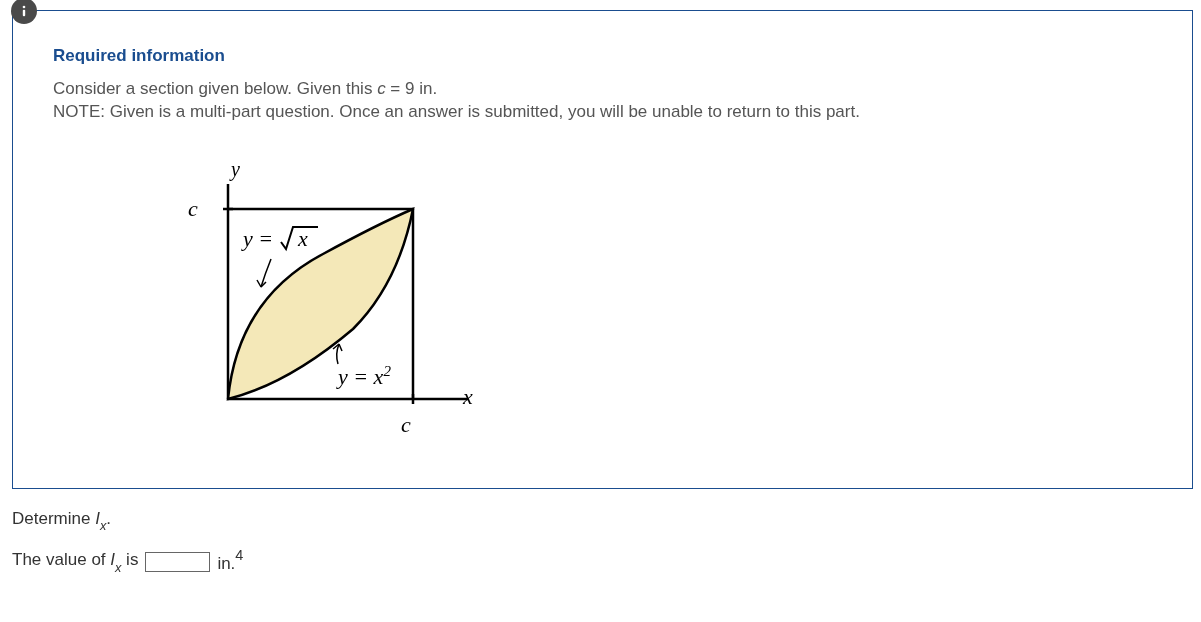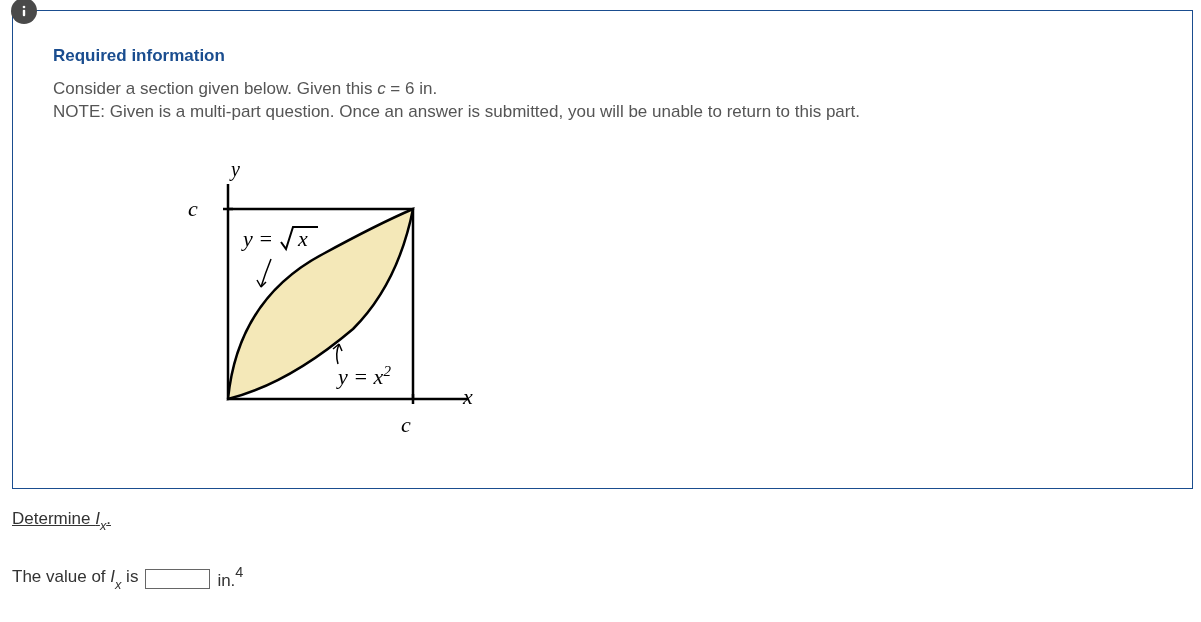--- a/index.html
+++ b/index.html
@@ -53,22 +53,21 @@
     .description .italic {
       font-style: italic;
     }
     .diagram-wrap {
       margin-left: 70px;
       margin-bottom: 10px;
     }
     .prompt-line {
       color: #333;
       font-size: 17px;
-      margin: 0 12px 35px 12px;
-      text-decoration: underline;
+      margin: 0 12px 18px 12px;
     }
     .answer-line {
       color: #333;
       font-size: 17px;
       margin: 0 12px;
       display: flex;
       align-items: center;
       gap: 4px;
     }
     .italic {
@@ -108,21 +107,21 @@
   <div class="alert-badge">
     <svg viewBox="0 0 24 24" fill="white">
       <circle cx="12" cy="6" r="2"></circle>
       <rect x="10.2" y="10" width="3.6" height="10" rx="1.5"></rect>
     </svg>
   </div>
 
   <div class="section-header">Required information</div>
 
   <div class="description">
-    <span>Consider a section given below. Given this </span><span class="italic">c</span><span> = 6 in.</span><br>
+    <span>Consider a section given below. Given this </span><span class="italic">c</span><span> = 9 in.</span><br>
     <span>NOTE: Given is a multi-part question. Once an answer is submitted, you will be unable to return to this part.</span>
   </div>
 
   <div class="diagram-wrap">
     <svg width="360" height="290" viewBox="0 0 360 290">
 
       <text x="108" y="22" class="serif-italic" font-family="Times New Roman" font-style="italic" font-size="22" fill="#000">y</text>
 
       <text x="65" y="62" font-family="Times New Roman" font-style="italic" font-size="22" fill="#000">c</text>
 

